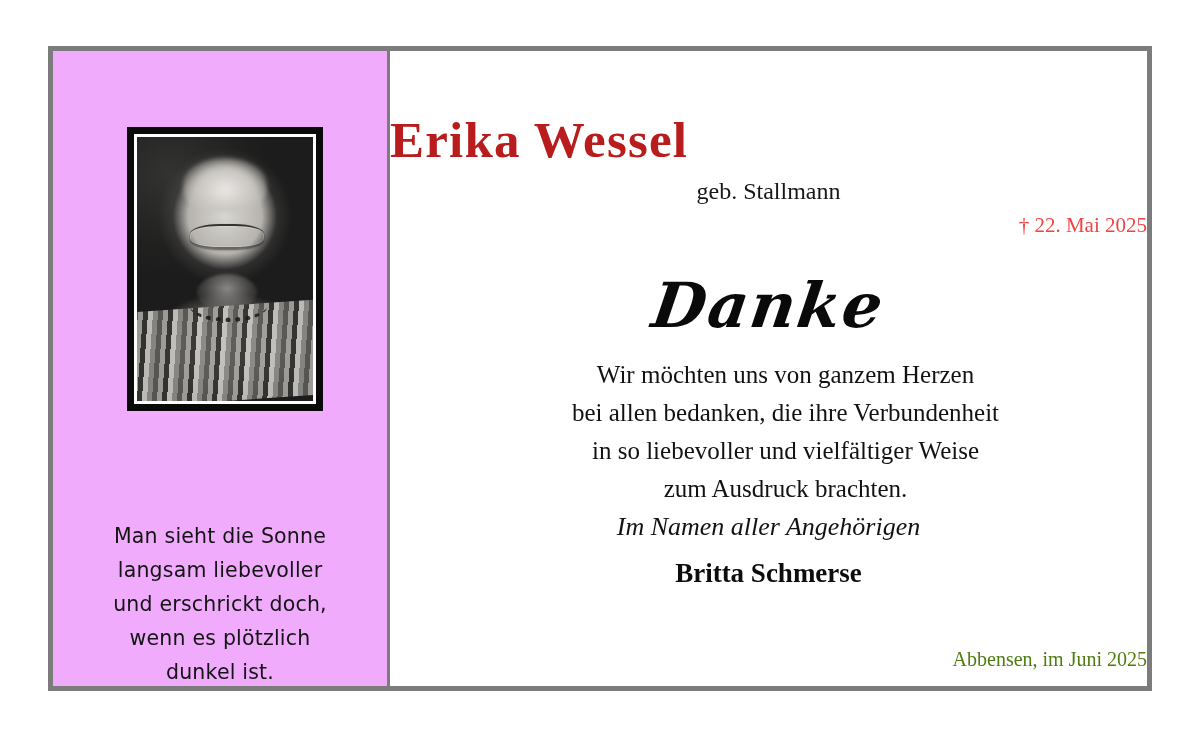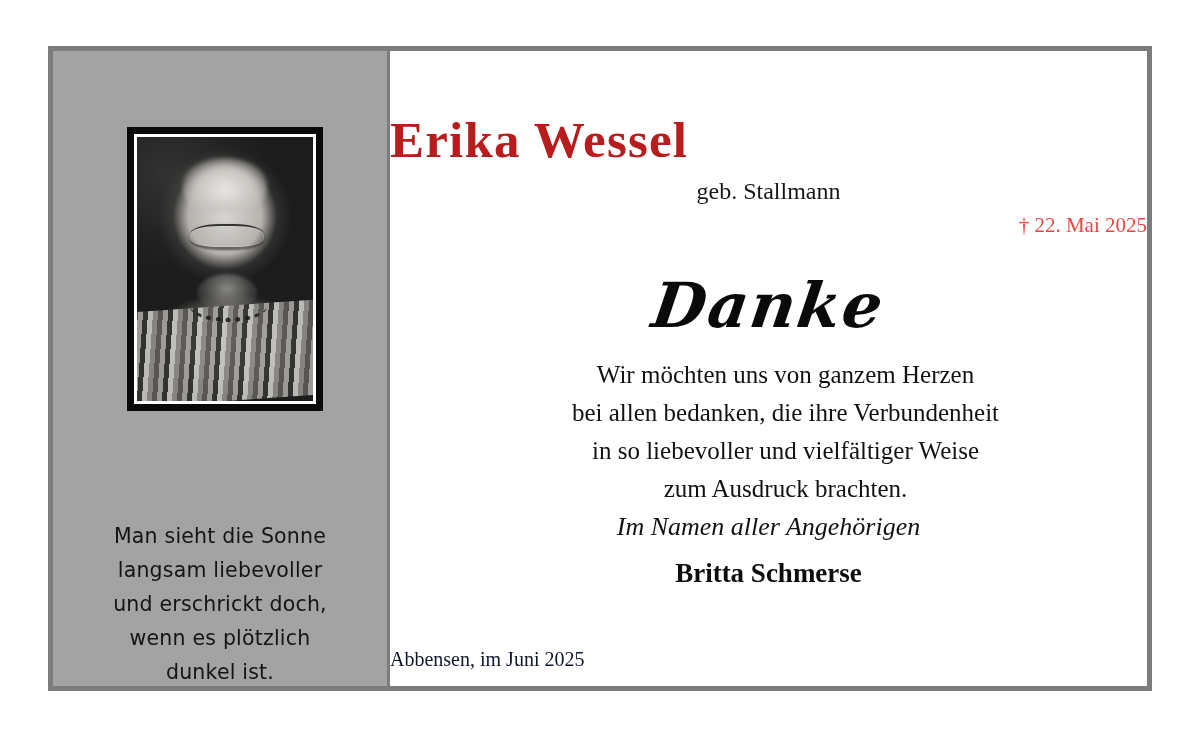--- a/index.html
+++ b/index.html
@@ -31,21 +31,21 @@
     box-sizing: border-box;
     border: 5px solid #7c7c7c;
     background: #ffffff;
     display: flex;
   }
 
   
   .left-panel {
     position: relative;
     width: 337px;
-    background: #a3a3a3;
+    background: #f0abfc;
     flex: 0 0 337px;
     border-right: 3px solid #7c7c7c;
     box-sizing: border-box;
   }
 
   .photo-frame {
     position: absolute;
     left: 74px;
     top: 76px;
     width: 196px;
@@ -238,23 +238,23 @@
     text-align: center;
     font-size: 27px;
     font-weight: bold;
     color: #0d0d0d;
   }
   .place-date {
     position: absolute;
     left: 0;
     right: 0;
     top: 597px;
-    text-align: left;
+    text-align: right;
     font-size: 20px;
-    color: #0f172a;
+    color: #4d7c0f;
   }
 </style>
 </head>
 <body>
 
 <div class="page">
   <div class="card">
 
     <div class="left-panel">
 

